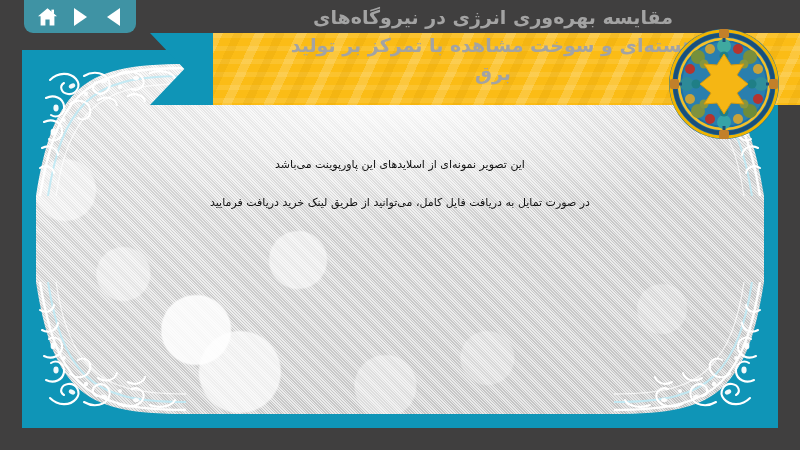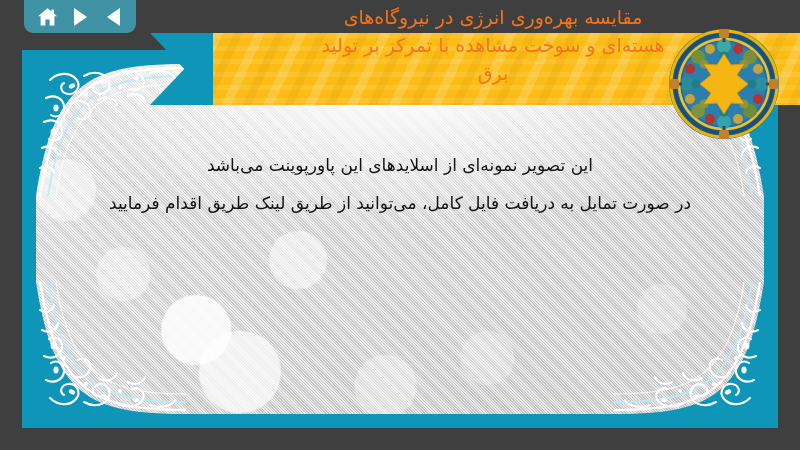--- a/index.html
+++ b/index.html
@@ -93,24 +93,24 @@
     z-index: 42;
     display: flex;
     flex-direction: column;
     align-items: center;
     justify-content: flex-start;
     padding-top: 3px;
     box-sizing: border-box;
     pointer-events: none;
   }
   .title-line {
-    color: #f97316;
+    color: #a3a3a3;
     font-size: 19px;
     line-height: 28px;
-    font-weight: normal;
+    font-weight: bold;
     white-space: nowrap;
     direction: rtl;
     text-align: left;
   }
 
   
   #medallion {
     position: absolute;
     top: 28px;
     left: 668px;
@@ -172,21 +172,21 @@
     left: 0;
     right: 0;
     z-index: 25;
     direction: rtl;
     text-align: center;
     padding: 0 40px;
     box-sizing: border-box;
   }
   .body-line {
     color: #111111;
-    font-size: 17px;
+    font-size: 11px;
     line-height: 38px;
     white-space: nowrap;
     font-weight: normal;
   }
 </style>
 </head>
 <body>
 
 <div id="slide">
 
@@ -332,21 +332,21 @@
           <ellipse cx="20" cy="44" rx="2.6" ry="3.4"></ellipse>
           <ellipse cx="17" cy="68" rx="2.4" ry="3.2"></ellipse>
           <circle cx="50" cy="30" r="2.2"></circle>
           <circle cx="84" cy="23" r="2"></circle>
           <circle cx="28" cy="56" r="1.9"></circle>
         </g>
       </svg>
 
       <div id="body-text">
         <div class="body-line">این تصویر نمونه‌ای از اسلایدهای این پاورپوینت می‌باشد</div>
-        <div class="body-line">در صورت تمایل به دریافت فایل کامل، می‌توانید از طریق لینک طریق اقدام فرمایید</div>
+        <div class="body-line">در صورت تمایل به دریافت فایل کامل، می‌توانید از طریق لینک خرید دریافت فرمایید</div>
       </div>
 
     </div>
   </div>
 
   <svg id="medallion" viewBox="0 0 112 112">
     <circle cx="56" cy="56" r="55" fill="#1d6fa5"></circle>
     <circle cx="56" cy="56" r="53" fill="none" stroke="#f0b400" stroke-width="3"></circle>
     <circle cx="56" cy="56" r="49" fill="none" stroke="#1a4f7a" stroke-width="4"></circle>
     <circle cx="56" cy="56" r="45" fill="none" stroke="#f3c02a" stroke-width="2.5"></circle>

